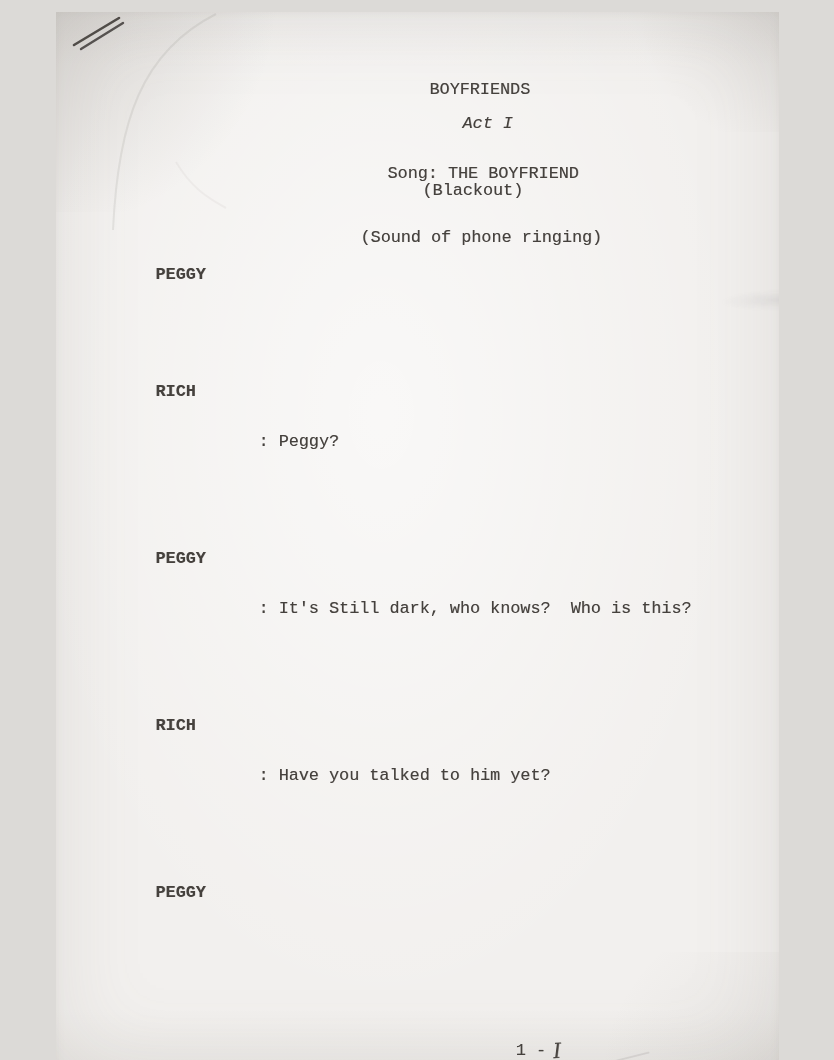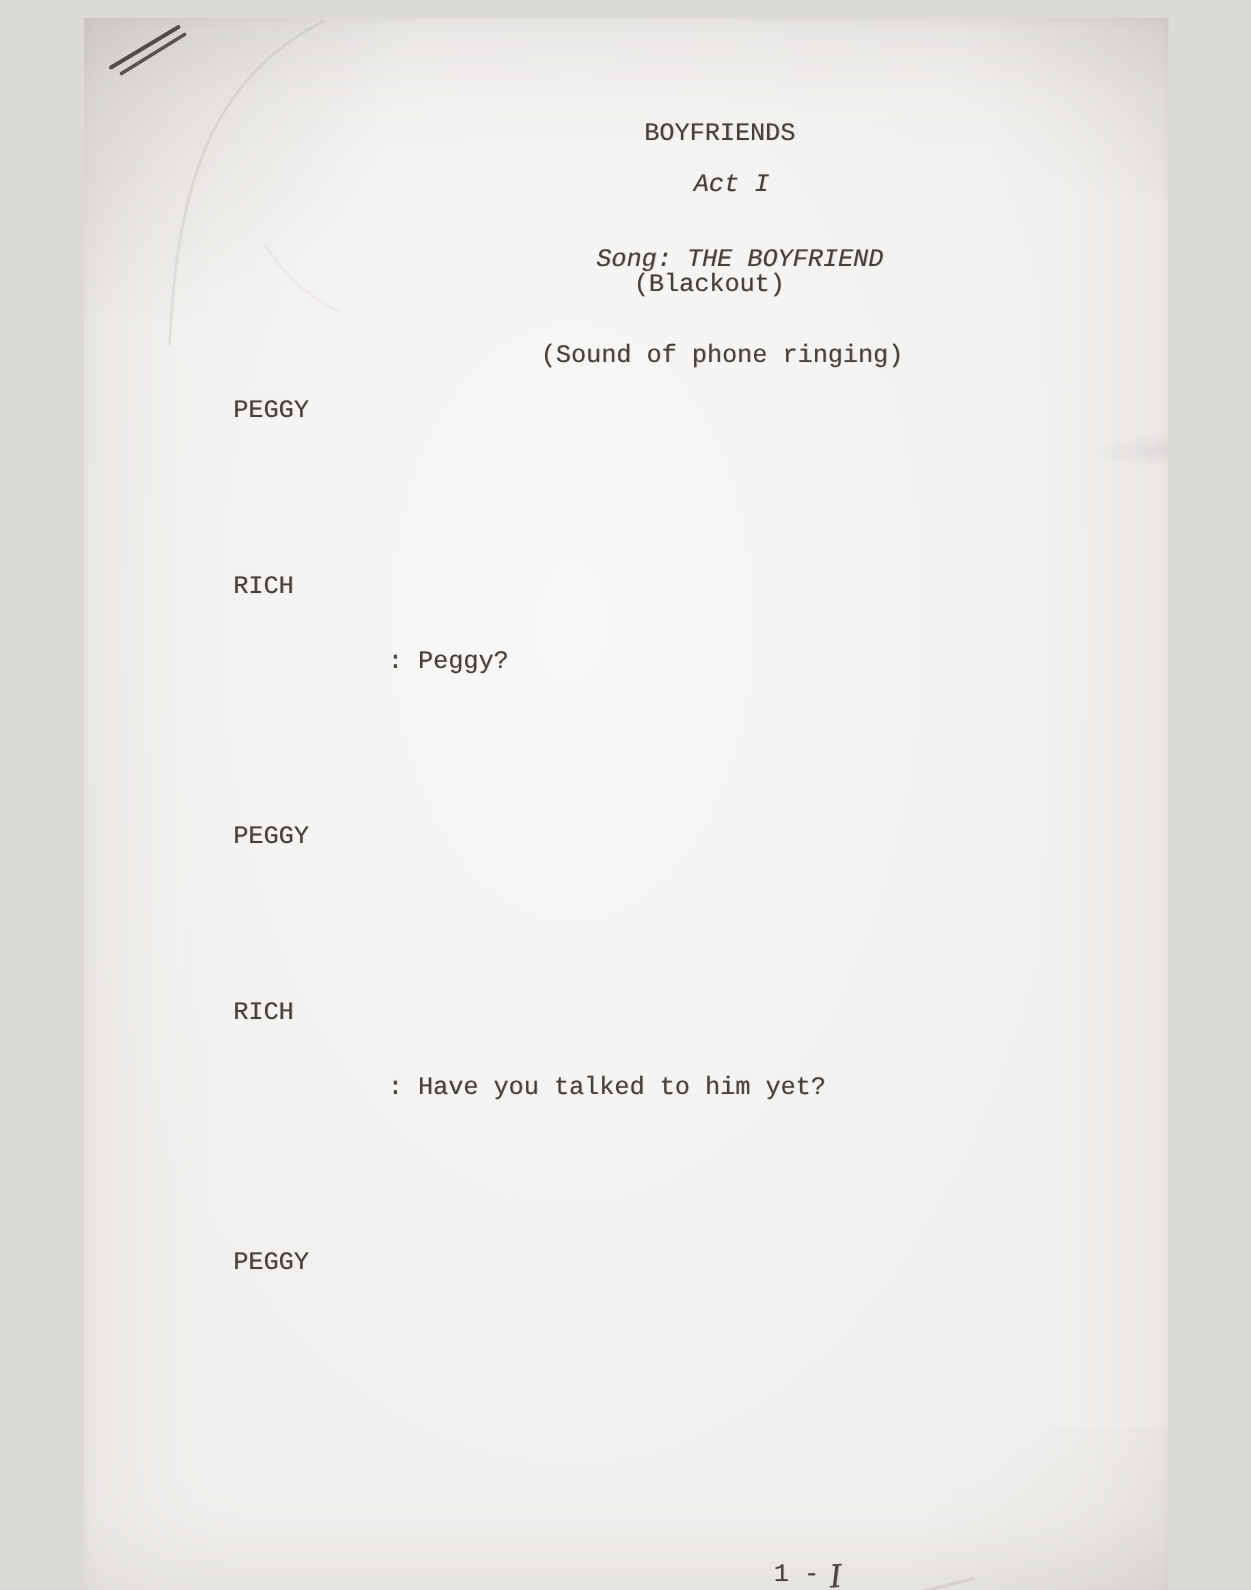--- a/index.html
+++ b/index.html
@@ -31,27 +31,27 @@
 
   .typed{
     font-size:16.8px;line-height:16.7px;
     letter-spacing:0;
     text-shadow:0.4px 0.3px 0.6px rgba(69,65,61,0.45);
     white-space:pre;
   }
   .hdr{position:absolute;}
   #title{left:374px;top:70px;}
   #act{left:407px;top:104px;font-style:italic;}
-  #song{left:342px;top:154px;font-style:italic;}
+  #song{left:332px;top:154px;}
   #blackout{left:367px;top:171px;}
   #soundcue{left:305px;top:218px;}
 
   .dialogue{position:absolute;left:100px;top:222px;right:30px;}
   .row{position:relative;margin:0 0 16.7px 0;min-height:16.7px;}
-  .speaker{position:absolute;left:0;top:0;}
+  .speaker{position:absolute;left:0;top:0;font-weight:bold;}
   .lines{
     display:block;margin:0 0 0 86px;
     font:inherit;text-shadow:inherit;
     white-space:pre-wrap;
     text-indent:17px;
   }
   .footer{position:absolute;left:420px;top:1014px;}
   .footer .num{vertical-align:middle;}
   .roman{
     display:inline-block;
@@ -92,20 +92,21 @@
       <span class="speaker">PEGGY</span>
     </div>
   
     <div class="row">
       <span class="speaker">RICH</span>
       <pre class="lines">: Peggy?</pre>
     </div>
   
     <div class="row">
       <span class="speaker">PEGGY</span>
+      <pre class="lines">: It's Still dark, who knows?  Who is this?</pre>
     </div>
   
     <div class="row">
       <span class="speaker">RICH</span>
       <pre class="lines">: Have you talked to him yet?</pre>
     </div>
   
     <div class="row">
       <span class="speaker">PEGGY</span>
     </div>

